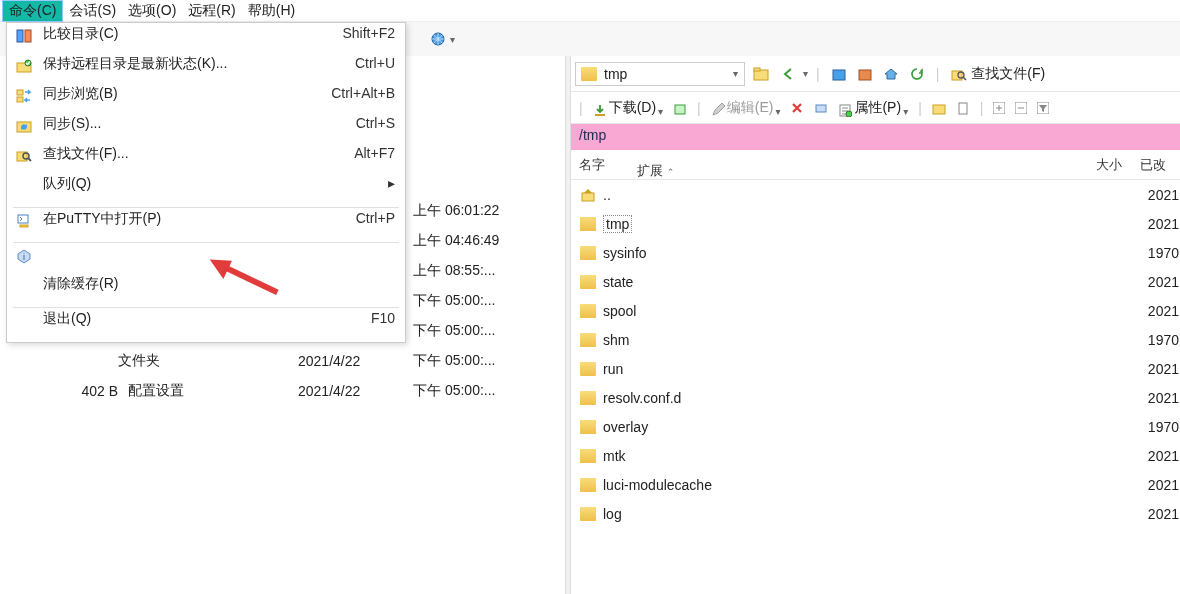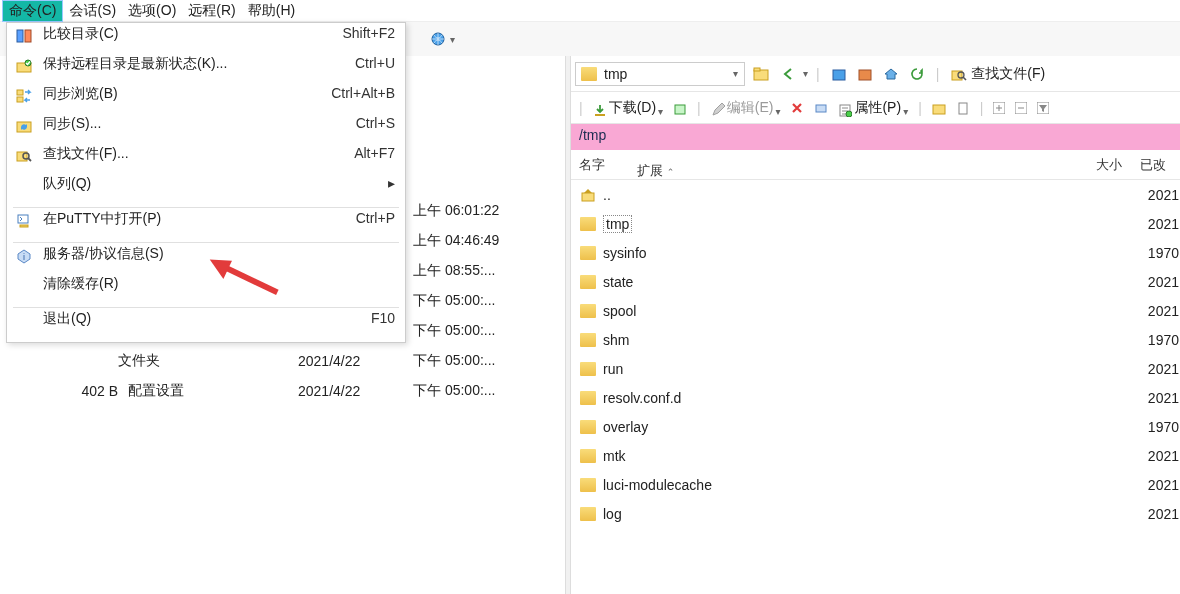--- a/index.html
+++ b/index.html
@@ -304,21 +304,20 @@
     <span class="menu-shortcut">Ctrl+P</span>
   </div>
   <div class="menu-sep"></div>
   <div class="menu-row">
     <span class="menu-icon">
         <svg width="16" height="16">
           <path d="M8 2l6 4v5l-6 4-6-4V6z" fill="#c8dcf5" stroke="#5a88c5"></path>
           <text x="8" y="12" text-anchor="middle" font-size="9" fill="#2a5ca0">i</text>
         </svg>
       </span>
-    <span class="menu-label">服务器/协议信息(S)</span>
     <span class="menu-shortcut"></span>
   </div>
   <div class="menu-row">
     <span class="menu-icon"></span>
     <span class="menu-label">清除缓存(R)</span>
     <span class="menu-shortcut"></span>
   </div>
   <div class="menu-sep"></div>
   <div class="menu-row">
     <span class="menu-icon"></span>

